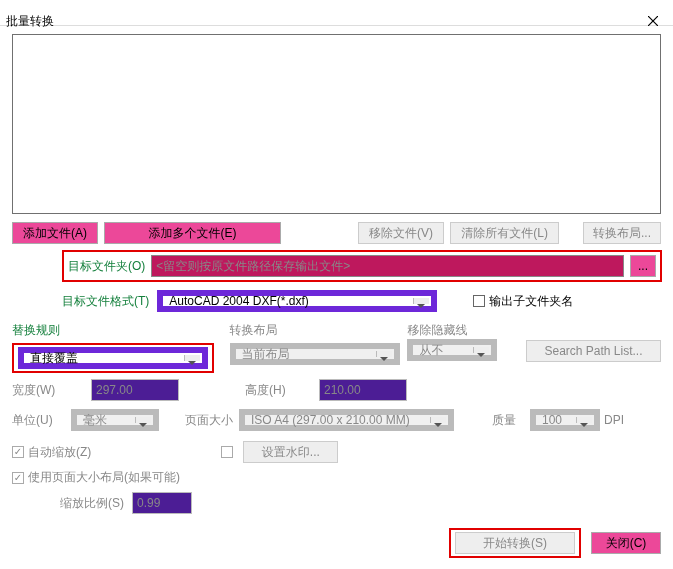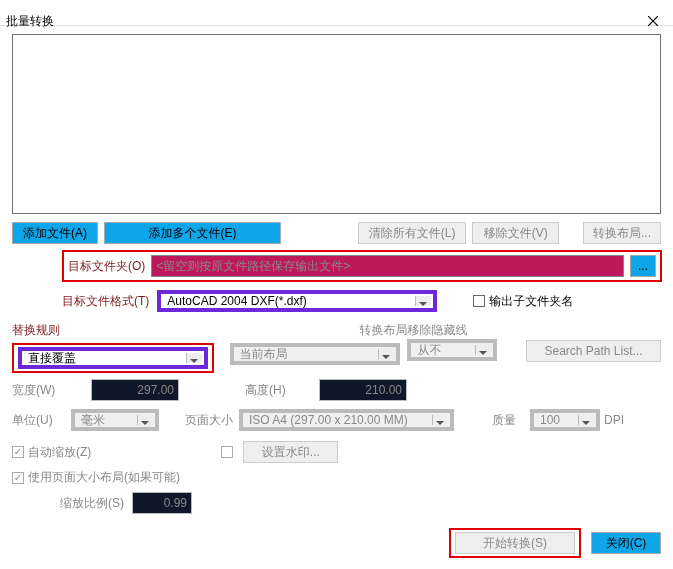--- a/index.html
+++ b/index.html
@@ -4,29 +4,29 @@
 <style>
   * { box-sizing: border-box; margin: 0; padding: 0; }
   body { font-family: "Microsoft YaHei", "SimSun", Arial, sans-serif; font-size: 12px; background: #fff; color: #000; width: 673px; }
   .titlebar { height: 26px; display: flex; align-items: center; padding: 17px 0 0 6px; border-bottom: 1px solid #ddd; }
   .titlebar .title { flex: 1; font-size: 12px; }
   .titlebar .close { width: 40px; height: 26px; display: flex; align-items: center; justify-content: center; cursor: pointer; }
   .titlebar .close svg { width: 10px; height: 10px; }
   .window { padding: 8px 12px 12px 12px; }
   .listbox { width: 100%; height: 180px; border: 1px solid #707070; background: #fff; margin-bottom: 8px; }
   .row { display: flex; align-items: center; margin-bottom: 6px; gap: 4px; }
-  .btn { border: 1px solid #aaa; background: #0ea5e9; height: 22px; padding: 0 10px; display: inline-flex; align-items: center; justify-content: center; font-size: 12px; cursor: pointer; white-space: nowrap; }
+  .btn { border: 1px solid #aaa; background: #ec4899; height: 22px; padding: 0 10px; display: inline-flex; align-items: center; justify-content: center; font-size: 12px; cursor: pointer; white-space: nowrap; }
   .btn:disabled, .btn.disabled { color: #888; background: #eee; border-color: #ccc; cursor: default; }
   .red-box { border: 2px solid #e10000; }
-  .label { color: #7f1d1d; white-space: nowrap; }
+  .label { color: #15803d; white-space: nowrap; }
   .label.dis { color: #888; }
   .input { border: 1px solid #888; height: 22px; padding: 0 4px; font-size: 12px; background: #be185d; }
-  .input.dis { background: #0f172a; color: #888; border-color: #bbb; text-align: right; }
+  .input.dis { background: #4c1d95; color: #888; border-color: #bbb; }
   .input::placeholder { color: #888; }
-  .select { border: 4px solid #6d28d9; height: 22px; background: #fff; font-size: 12px; display: flex; align-items: center; padding: 0 18px 0 6px; position: relative; cursor: pointer; }
+  .select { border: 6px solid #6d28d9; height: 22px; background: #fff; font-size: 12px; display: flex; align-items: center; padding: 0 18px 0 6px; position: relative; cursor: pointer; }
   .select.dis { background: #f0f0f0; color: #888; border-color: #bbb; cursor: default; }
   .select::after { content: ""; position: absolute; right: 2px; top: 2px; bottom: 2px; width: 15px; background: #eee; border-left: 1px solid #bbb; }
   .select::before { content: ""; position: absolute; right: 6px; top: 8px; width: 0; height: 0; border-left: 4px solid transparent; border-right: 4px solid transparent; border-top: 4px solid #555; z-index: 1; }
   .checkbox { display: inline-flex; align-items: center; gap: 4px; }
   .checkbox .box { width: 12px; height: 12px; border: 1px solid #666; display: inline-flex; align-items: center; justify-content: center; background: #fff; font-size: 10px; line-height: 1; }
   .checkbox.dis { color: #888; }
   .checkbox.dis .box { border-color: #aaa; }
   .footer { display: flex; justify-content: flex-end; gap: 10px; margin-top: 14px; align-items: center; }
   .highlight-frame { border: 2px solid #e10000; padding: 3px 4px; display: flex; align-items: center; gap: 6px; }
   .pad { padding: 2px 4px; }
@@ -45,22 +45,22 @@
 </div>
 
 <div class="window">
 
   <div class="listbox"></div>
 
   <div class="row" style="gap:6px;">
     <button class="btn" style="width:90px;">添加文件(A)</button>
     <button class="btn" style="width:190px;">添加多个文件(E)</button>
     <div style="flex:0 0 65px;"></div>
+    <button class="btn disabled" style="width:92px;">移除文件(V)</button>
     <button class="btn disabled" style="width:110px;">清除所有文件(L)</button>
-    <button class="btn disabled" style="width:92px;">移除文件(V)</button>
     <div style="flex:0 0 12px;"></div>
     <button class="btn disabled" style="width:78px;">转换布局...</button>
   </div>
 
   <div style="margin:6px 0 0 50px;">
     <div class="highlight-frame" style="width:600px;">
       <span class="label">目标文件夹(O)</span>
       <input class="input" style="flex: 1 1 0%;" placeholder="&lt;留空则按原文件路径保存输出文件&gt;">
       <button class="btn" style="width:26px; padding:0;">...</button>
     </div>
@@ -80,21 +80,21 @@
 
   <div class="row" style="margin-top:10px; align-items:flex-start; gap:0;">
     <div style="width:210px;">
       <div class="label" style="margin-bottom:4px;">替换规则</div>
       <div class="red-box pad" style="display:inline-block;">
         <div class="select" style="width:190px;">
             <span>直接覆盖</span>
           </div>
       </div>
     </div>
-    <div style="width:190px; padding-left:10px;text-align:right;">
+    <div style="width:190px; padding-left:10px;">
       <div class="label dis" style="margin-bottom:4px;">转换布局</div>
       <div class="select dis" style="width:170px;">
           <span>当前布局</span>
         </div>
     </div>
     <div style="width:120px;">
       <div class="label dis" style="">移除隐藏线</div>
       <div class="select dis" style="width:90px;">
           <span>从不</span>
         </div>

